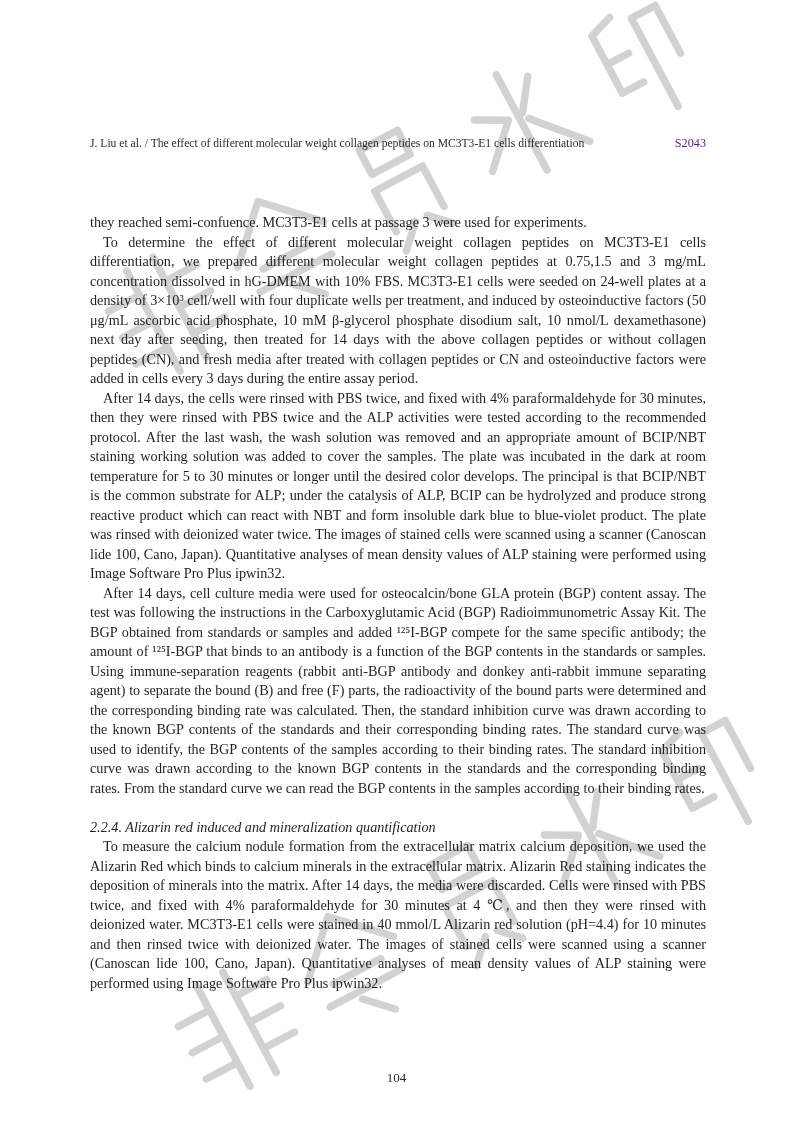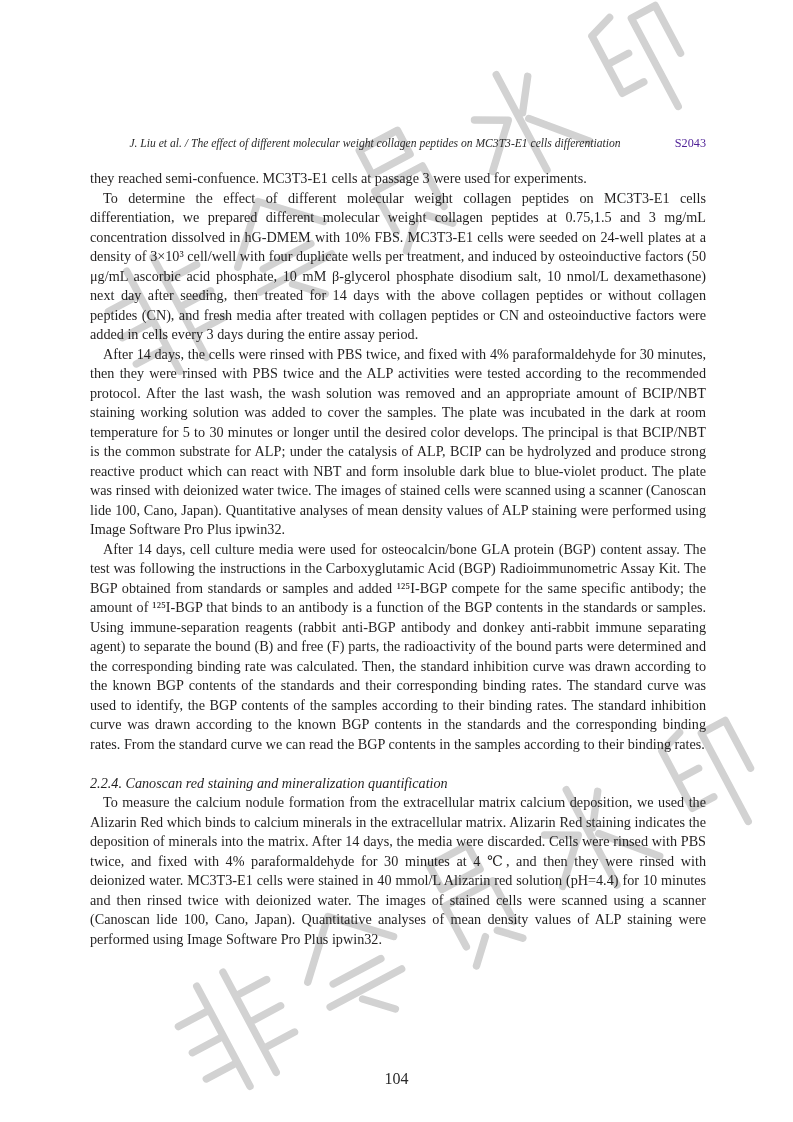--- a/index.html
+++ b/index.html
@@ -25,22 +25,21 @@
   .page-header {
     position: absolute;
     left: 90px; top: 136px; width: 616px;
     z-index: 2;
     font-size: 11.6px;
     color: #2a2a2a;
     line-height: 15px;
   }
   .running-title {
     display: block;
-    text-align: center;
-    font-style: italic;
+    text-align: left;
     padding-right: 46px; 
   }
   .page-id {
     position: absolute;
     right: 0; top: 0;
     font-style: normal;
     font-size: 12.2px;
     color: #4c1d95;
   }
   .content {
@@ -51,35 +50,36 @@
     line-height: 19.5px;
     color: #211f1f;
     text-align: justify;
   }
   .content p {
     margin: 0;
     text-indent: 13px;
   }
   .content p.continuation {
     text-indent: 0;
+    margin-top: 44px;
   }
   .content h3 {
     margin: 19.5px 0 0 0;
     font-size: 14.2px;
     font-weight: normal;
     font-style: italic;
     line-height: 19.5px;
     text-align: left;
   }
   .page-footer {
     position: absolute;
     left: 0; top: 1070px; width: 793px;
     text-align: center;
     z-index: 2;
-    font-size: 16px;
+    font-size: 13px;
     color: #2a2a2a;
   }
 </style>
 </head>
 <body>
 
 <div class="page">
 
   <svg class="watermark-svg" viewBox="0 0 793 1122">
     <defs>
@@ -121,21 +121,21 @@
   </div>
 
   <div class="content">
     <p class="continuation">they reached semi-confuence. MC3T3-E1 cells at passage 3 were used for experiments.</p>
     <p>To determine the effect of different molecular weight collagen peptides on MC3T3-E1 cells differentiation, we prepared different molecular weight collagen peptides at 0.75,1.5 and 3 mg/mL concentration dissolved in hG-DMEM with 10% FBS. MC3T3-E1 cells were seeded on 24-well plates at a density of 3×10³ cell/well with four duplicate wells per treatment, and induced by osteoinductive factors (50 μg/mL ascorbic acid phosphate, 10 mM β-glycerol phosphate disodium salt, 10 nmol/L dexamethasone) next day after seeding, then treated for 14 days with the above collagen peptides or without collagen peptides (CN), and fresh media after treated with collagen peptides or CN and osteoinductive factors were added in cells every 3 days during the entire assay period.</p>
 
     <p>After 14 days, the cells were rinsed with PBS twice, and fixed with 4% paraformaldehyde for 30 minutes, then they were rinsed with PBS twice and the ALP activities were tested according to the recommended protocol. After the last wash, the wash solution was removed and an appropriate amount of BCIP/NBT staining working solution was added to cover the samples. The plate was incubated in the dark at room temperature for 5 to 30 minutes or longer until the desired color develops. The principal is that BCIP/NBT is the common substrate for ALP; under the catalysis of ALP, BCIP can be hydrolyzed and produce strong reactive product which can react with NBT and form insoluble dark blue to blue-violet product. The plate was rinsed with deionized water twice. The images of stained cells were scanned using a scanner (Canoscan lide 100, Cano, Japan). Quantitative analyses of mean density values of ALP staining were performed using Image Software Pro Plus ipwin32.</p>
 
     <p>After 14 days, cell culture media were used for osteocalcin/bone GLA protein (BGP) content assay. The test was following the instructions in the Carboxyglutamic Acid (BGP) Radioimmunometric Assay Kit. The BGP obtained from standards or samples and added ¹²⁵I-BGP compete for the same specific antibody; the amount of ¹²⁵I-BGP that binds to an antibody is a function of the BGP contents in the standards or samples. Using immune-separation reagents (rabbit anti-BGP antibody and donkey anti-rabbit immune separating agent) to separate the bound (B) and free (F) parts, the radioactivity of the bound parts were determined and the corresponding binding rate was calculated. Then, the standard inhibition curve was drawn according to the known BGP contents of the standards and their corresponding binding rates. The standard curve was used to identify, the BGP contents of the samples according to their binding rates. The standard inhibition curve was drawn according to the known BGP contents in the standards and the corresponding binding rates. From the standard curve we can read the BGP contents in the samples according to their binding rates.</p>
 
-    <h3>2.2.4. Canoscan red staining and mineralization quantification</h3>
+    <h3>2.2.4. Alizarin red induced and mineralization quantification</h3>
     <p>To measure the calcium nodule formation from the extracellular matrix calcium deposition, we used the Alizarin Red which binds to calcium minerals in the extracellular matrix. Alizarin Red staining indicates the deposition of minerals into the matrix. After 14 days, the media were discarded. Cells were rinsed with PBS twice, and fixed with 4% paraformaldehyde for 30 minutes at 4 ℃, and then they were rinsed with deionized water. MC3T3-E1 cells were stained in 40 mmol/L Alizarin red solution (pH=4.4) for 10 minutes and then rinsed twice with deionized water. The images of stained cells were scanned using a scanner (Canoscan lide 100, Cano, Japan). Quantitative analyses of mean density values of ALP staining were performed using Image Software Pro Plus ipwin32.</p>
   </div>
 
   <div class="page-footer">
     <span>104</span>
   </div>
 
 </div>
 
 </body></html>

